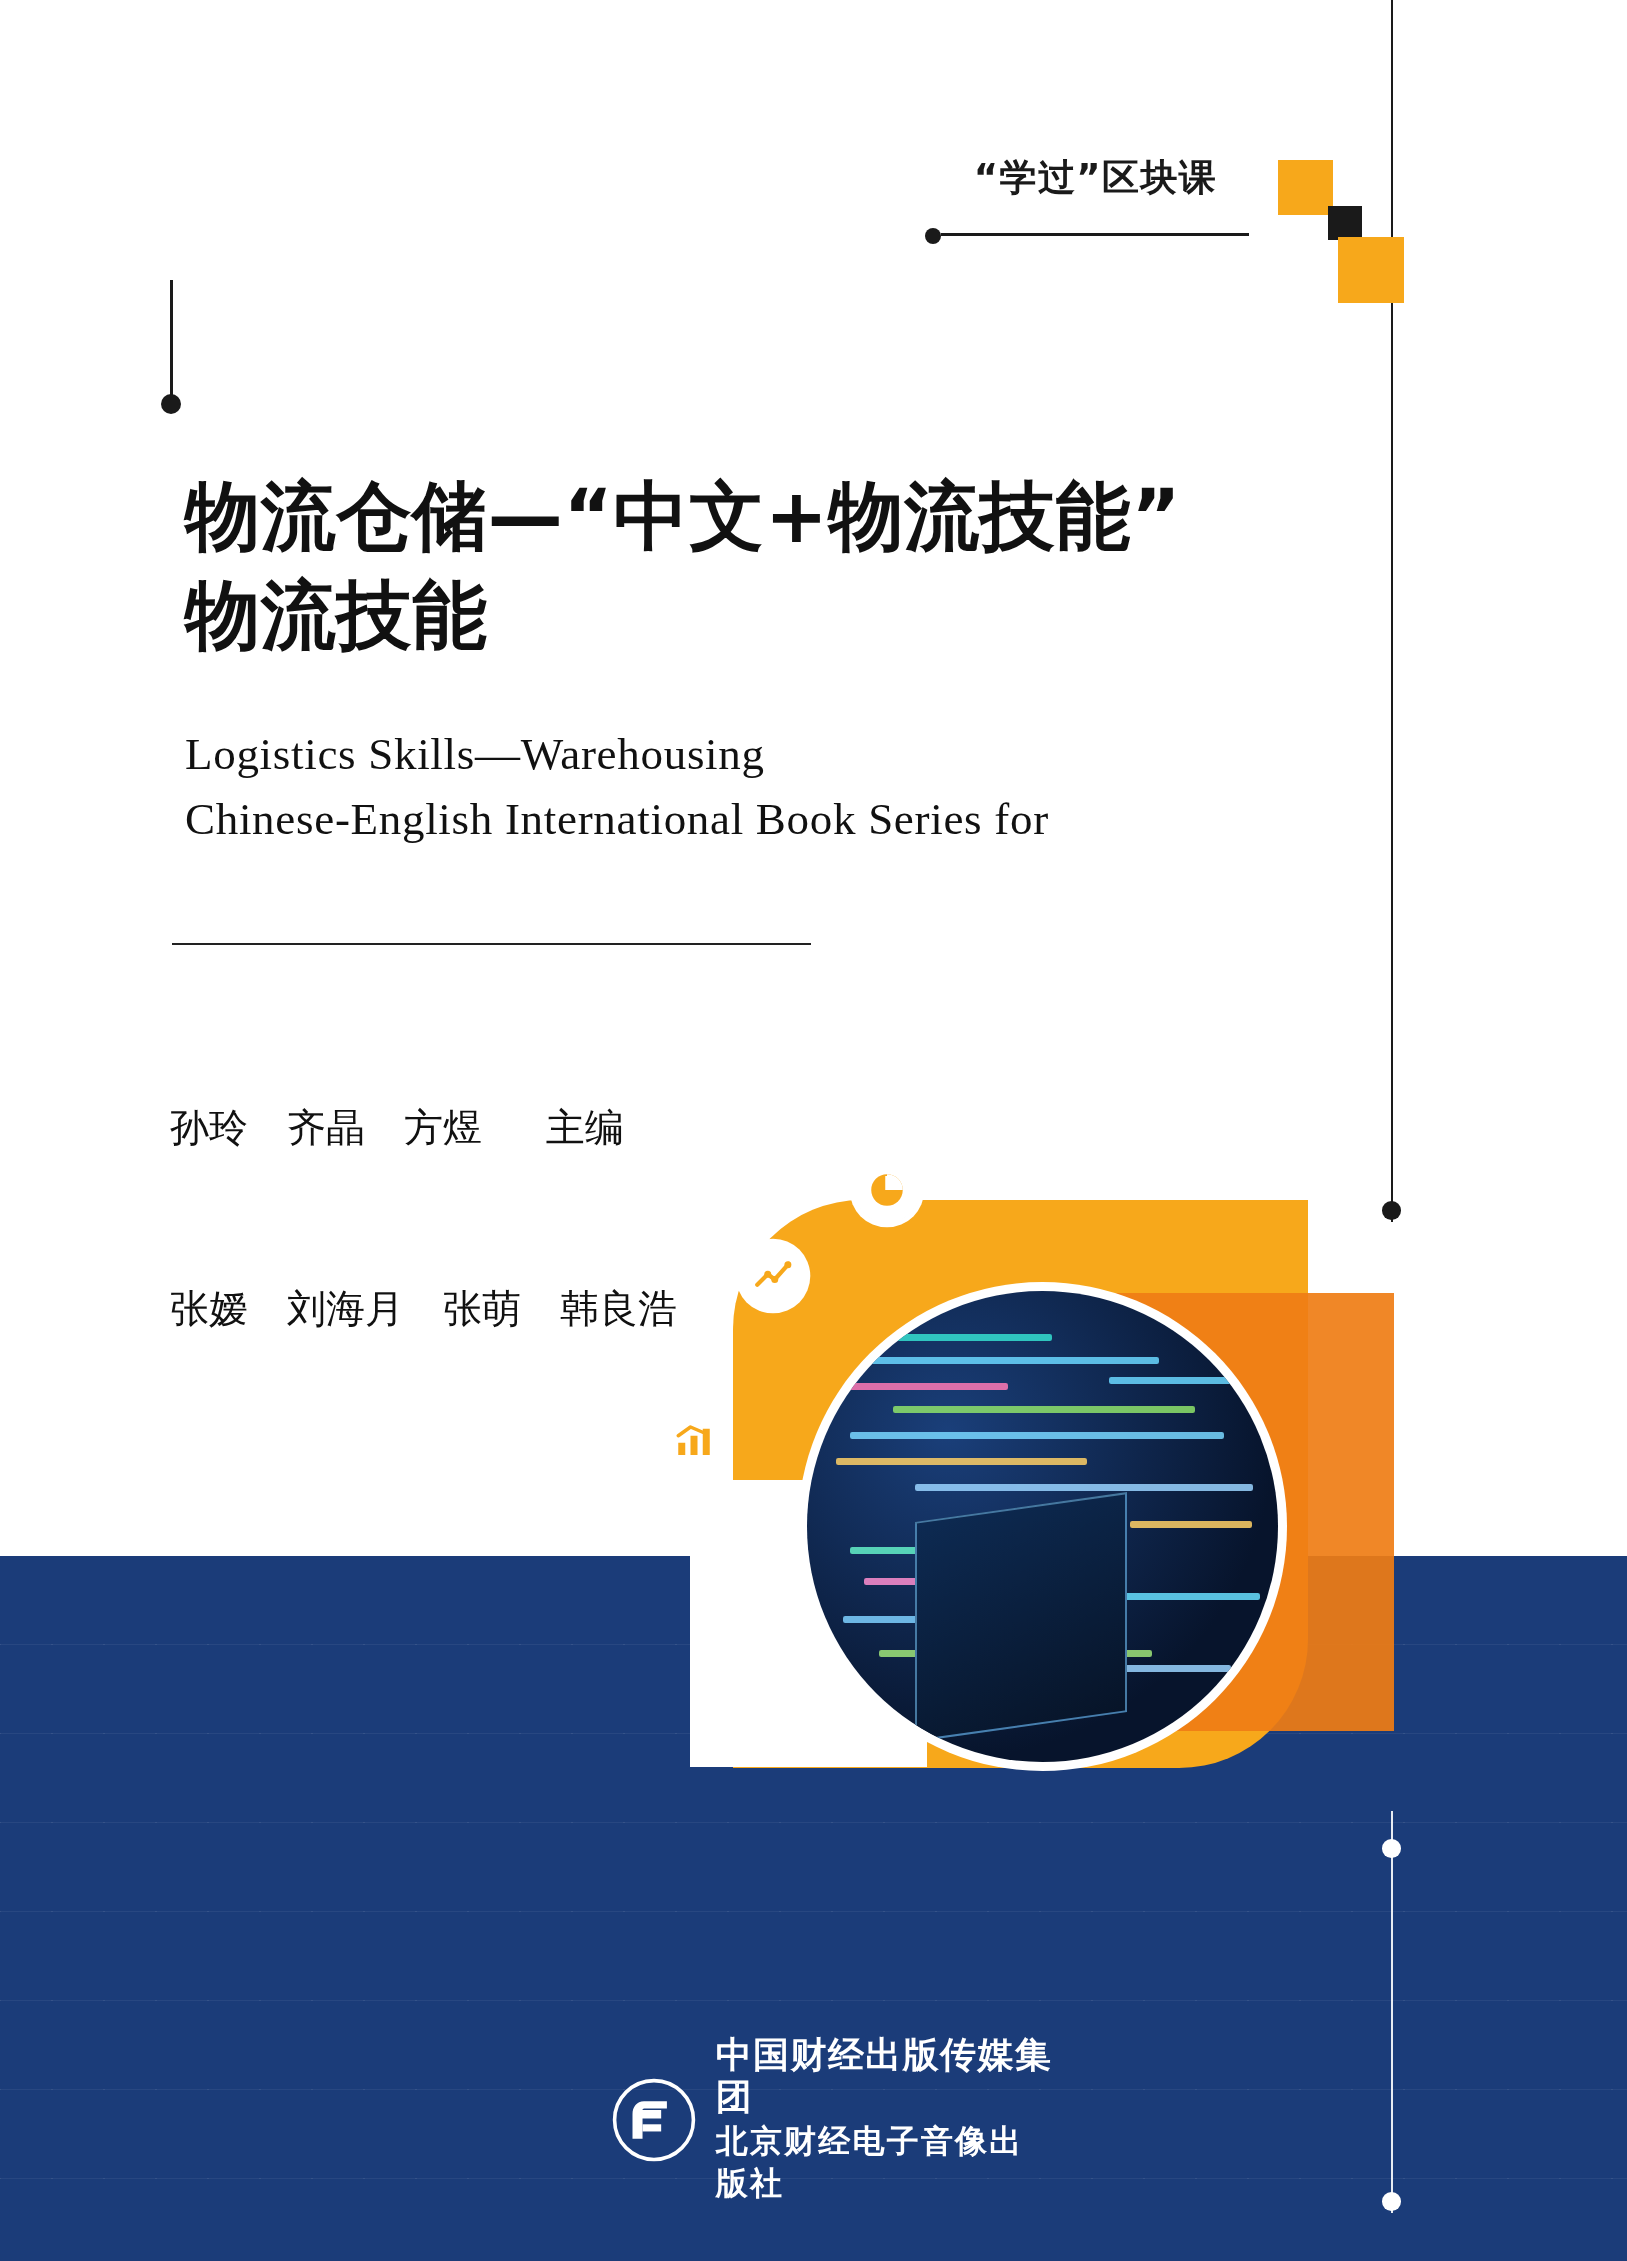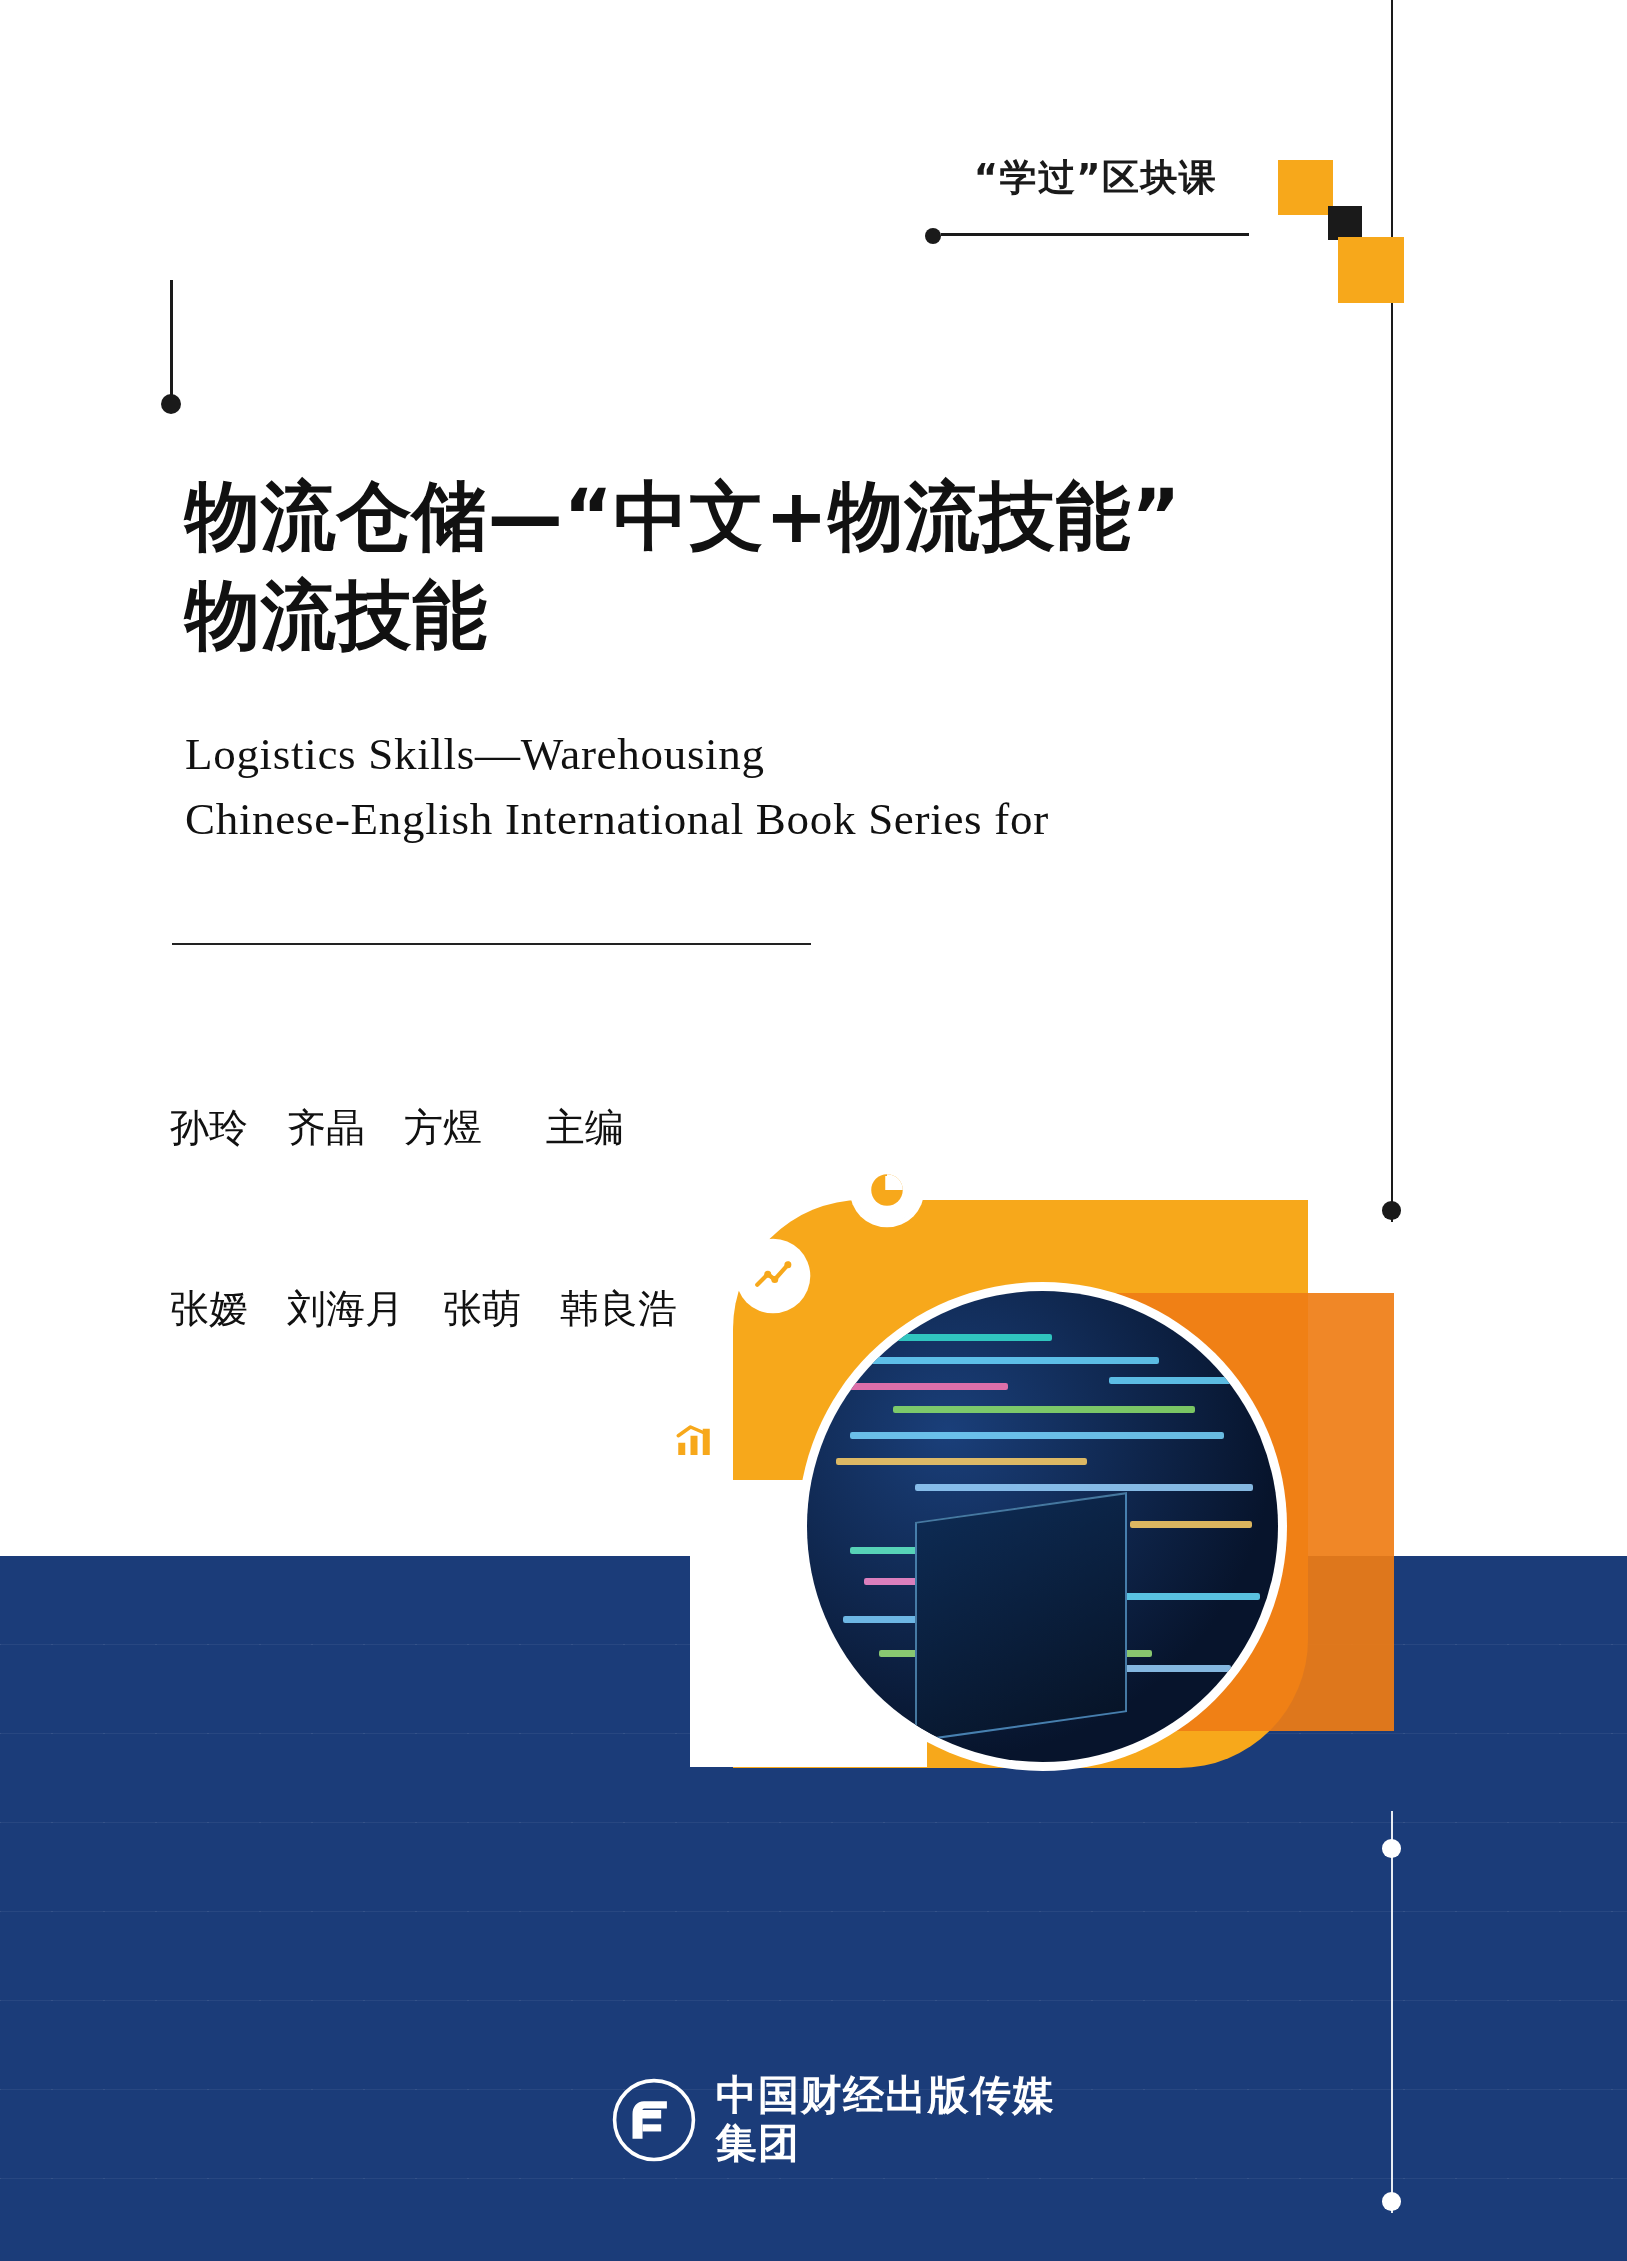--- a/index.html
+++ b/index.html
@@ -95,21 +95,21 @@
   .badge-pie { left:164px; top:-14.4px; }
   .badge-line { left:50px; top:72px; }
   .badge-bar { left:-29px; top:237px; }
 
   
   .pub { position:absolute; left:611px; top:2055px; width:445px; height:129px;
          display:flex; align-items:center; gap:18.7px; }
   .pub-mark { width:86px; height:86px; position:relative; flex:0 0 auto; }
   .pub-text { color:#ffffff; }
   .pub-line1 { font-family:"DejaVu Sans", sans-serif; font-weight:bold;
-               font-size:41px; letter-spacing:1.4px; line-height:1.15; }
+               font-size:36px; letter-spacing:1.4px; line-height:1.15; }
   .pub-line2 { font-family:"DejaVu Sans", sans-serif; font-weight:bold;
                font-size:32px; letter-spacing:2.2px; line-height:1.3; margin-top:4.3px; }
 </style>
 </head>
 <body>
 
 <div class="cover">
 
   <div class="vrule vrule-top-right"></div>
   <div class="vrule vrule-mid-right"></div>
@@ -205,17 +205,18 @@
   <div class="pub">
     <div class="pub-mark">
       <svg width="86" height="86" viewBox="0 0 120 120" aria-hidden="true">
         <circle cx="60" cy="60" r="55" fill="none" stroke="#ffffff" stroke-width="5"></circle>
         <path d="M78 34 H46 C36 34 30 42 30 52 V86 H44 V58 H70 V46 H44 V46 C44 44 46 44 48 44 H78 Z" fill="#ffffff"></path>
         <rect x="44" y="66" width="26" height="10" fill="#ffffff"></rect>
       </svg>
     </div>
     <div class="pub-text">
       <div class="pub-line1">中国财经出版传媒集团</div>
+      <div class="pub-line2">北京财经电子音像出版社</div>
     </div>
   </div>
 
 </div>
 
 
 </body></html>

